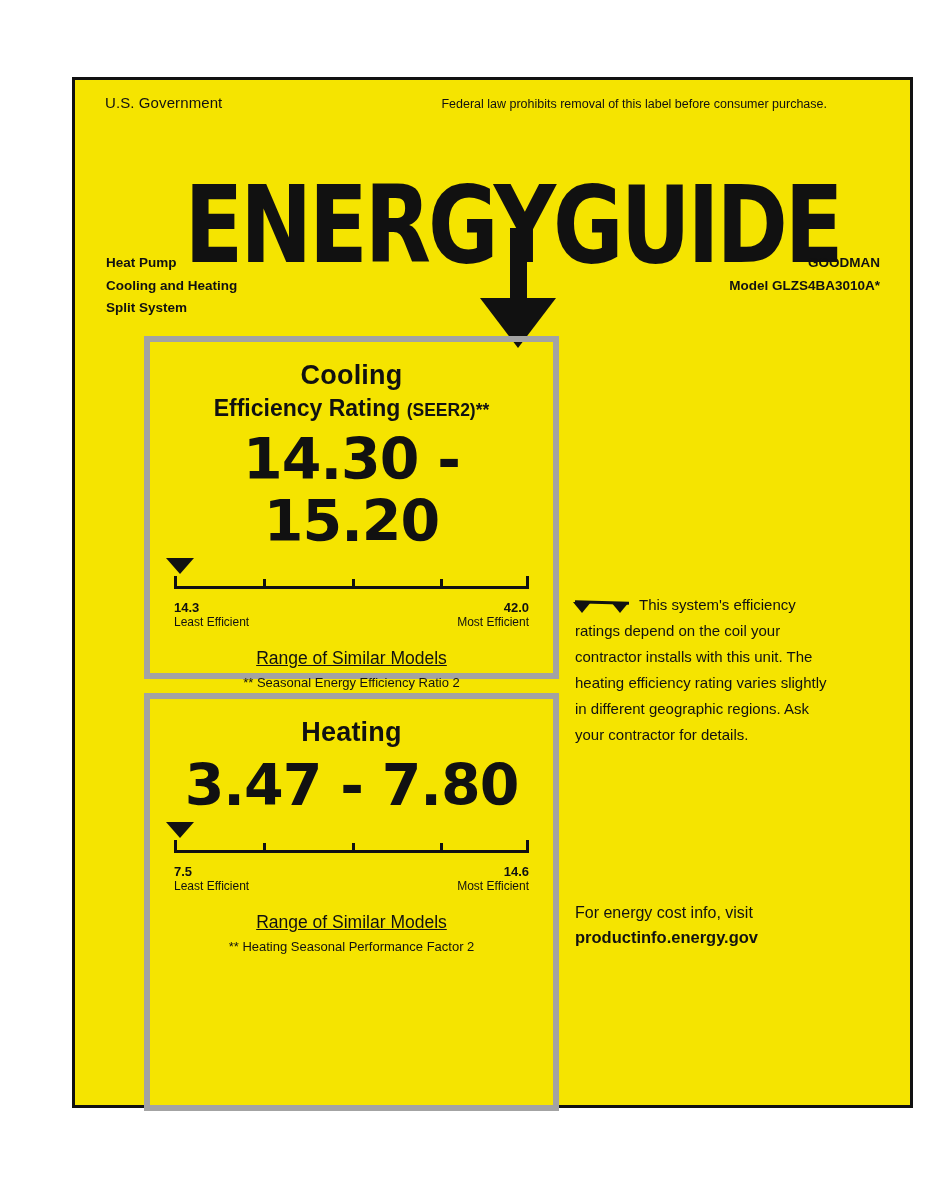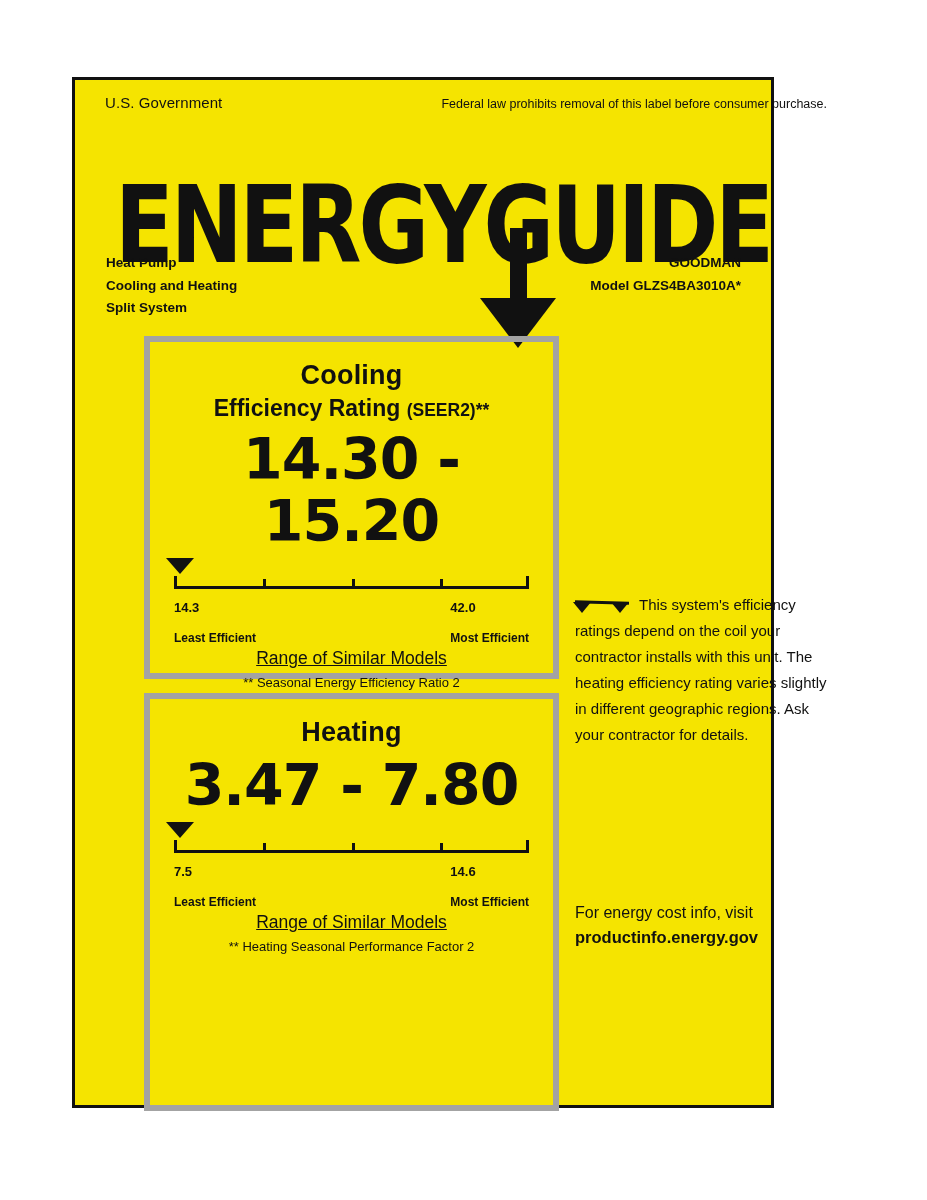--- a/index.html
+++ b/index.html
@@ -12,21 +12,21 @@
     height: 1200px;
     font-family: "Liberation Sans", sans-serif;
     position: relative;
     overflow: hidden;
   }
 
   #label {
     position: absolute;
     left: 72px;
     top: 77px;
-    width: 702px;
+    width: 841px;
     height: 1031px;
     background: #f5e400;
     border: 3px solid #111111;
     box-sizing: border-box;
   }
 
   
   .top-row {
     position: absolute;
     left: 30px;
@@ -208,23 +208,23 @@
     margin: 2px 24px 0 24px;
     height: 34px;
   }
   .sl-left, .sl-right {
     position: absolute;
     top: 0;
     font-size: 12.5px;
     color: #111;
   }
   .sl-left { left: 0; }
-  .sl-right { right: 0; }
+  .sl-right { right: 0; text-align: right; }
   .sl-num { font-weight: bold; font-size: 13px; display:block; }
-  .sl-cap { font-weight: bold; font-size: 12px; display:block;margin-top:16px; }
+  .sl-cap { font-weight: normal; font-size: 12px; display:block; }
 
   .rb-range {
     text-align: center;
     font-size: 17.5px;
     color: #111;
     margin-top: 14px;
     text-decoration: underline;
   }
   .rb-foot {
     text-align: center;

